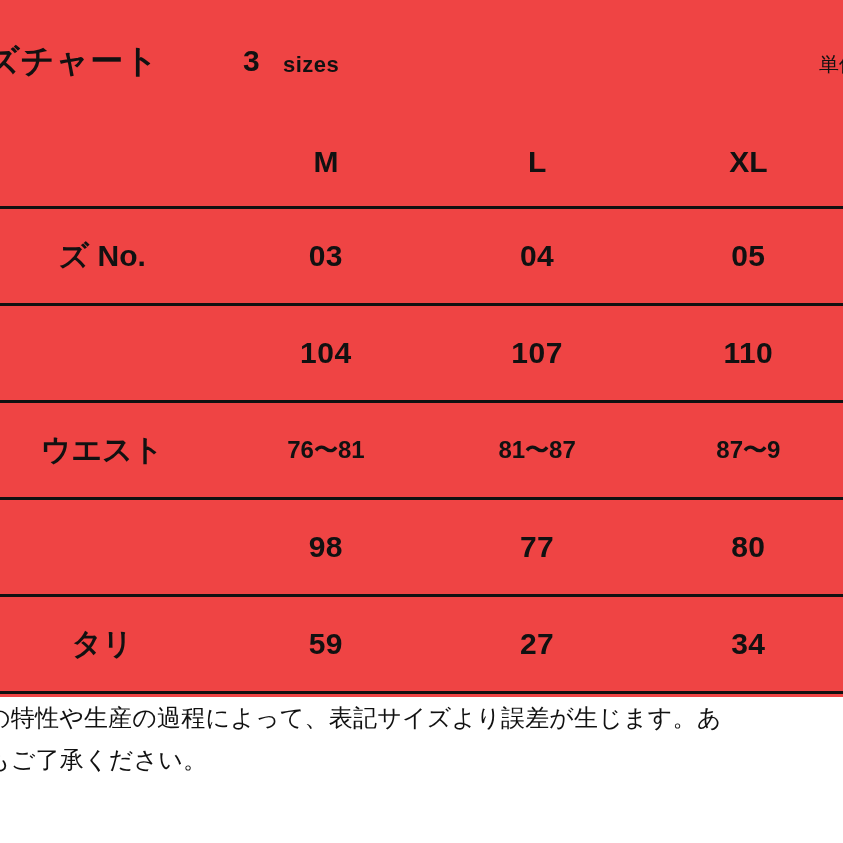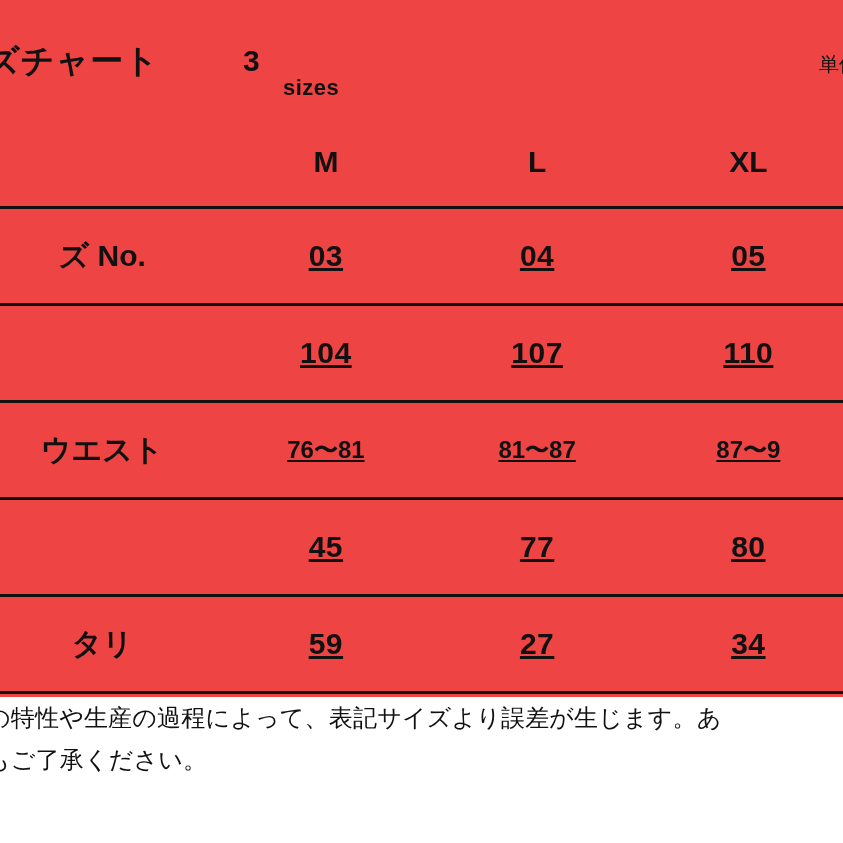--- a/index.html
+++ b/index.html
@@ -52,21 +52,20 @@
   }
   .title-sizes {
     position: absolute;
     left: 283px;
     top: 32px;
     font-size: 22px;
     font-weight: 700;
     letter-spacing: 0.5px;
     line-height: 1;
     white-space: nowrap;
-    margin-top: 23px;
   }
   .unit-note {
     position: absolute;
     right: -16px;
     top: 32px;
     font-size: 20px;
     font-weight: 400;
     white-space: nowrap;
     line-height: 1;
   }
@@ -115,21 +114,20 @@
     text-align: left;
     padding-left: 0px;
     font-size: 27px;
     font-weight: 700;
     white-space: nowrap;
   }
   td.val {
     font-size: 30px;
     font-weight: 400;
     letter-spacing: 0.5px;
-    text-decoration: underline;
   }
   td.val.range {
     font-size: 24px;
     letter-spacing: 0px;
   }
   thead th.val-head {
     font-weight: 700;
     font-size: 31px;
   }
   thead th.blank-head {
@@ -194,21 +192,21 @@
           <td class="val">110</td>
         </tr>
         <tr>
           <th class="row-label">ウエスト</th>
           <td class="val range">76〜81</td>
           <td class="val range">81〜87</td>
           <td class="val range">87〜9</td>
         </tr>
         <tr>
           <th class="row-label"></th>
-          <td class="val">45</td>
+          <td class="val">98</td>
           <td class="val">77</td>
           <td class="val">80</td>
         </tr>
         <tr>
           <th class="row-label">タリ</th>
           <td class="val">59</td>
           <td class="val">27</td>
           <td class="val">34</td>
         </tr>
       </tbody>

